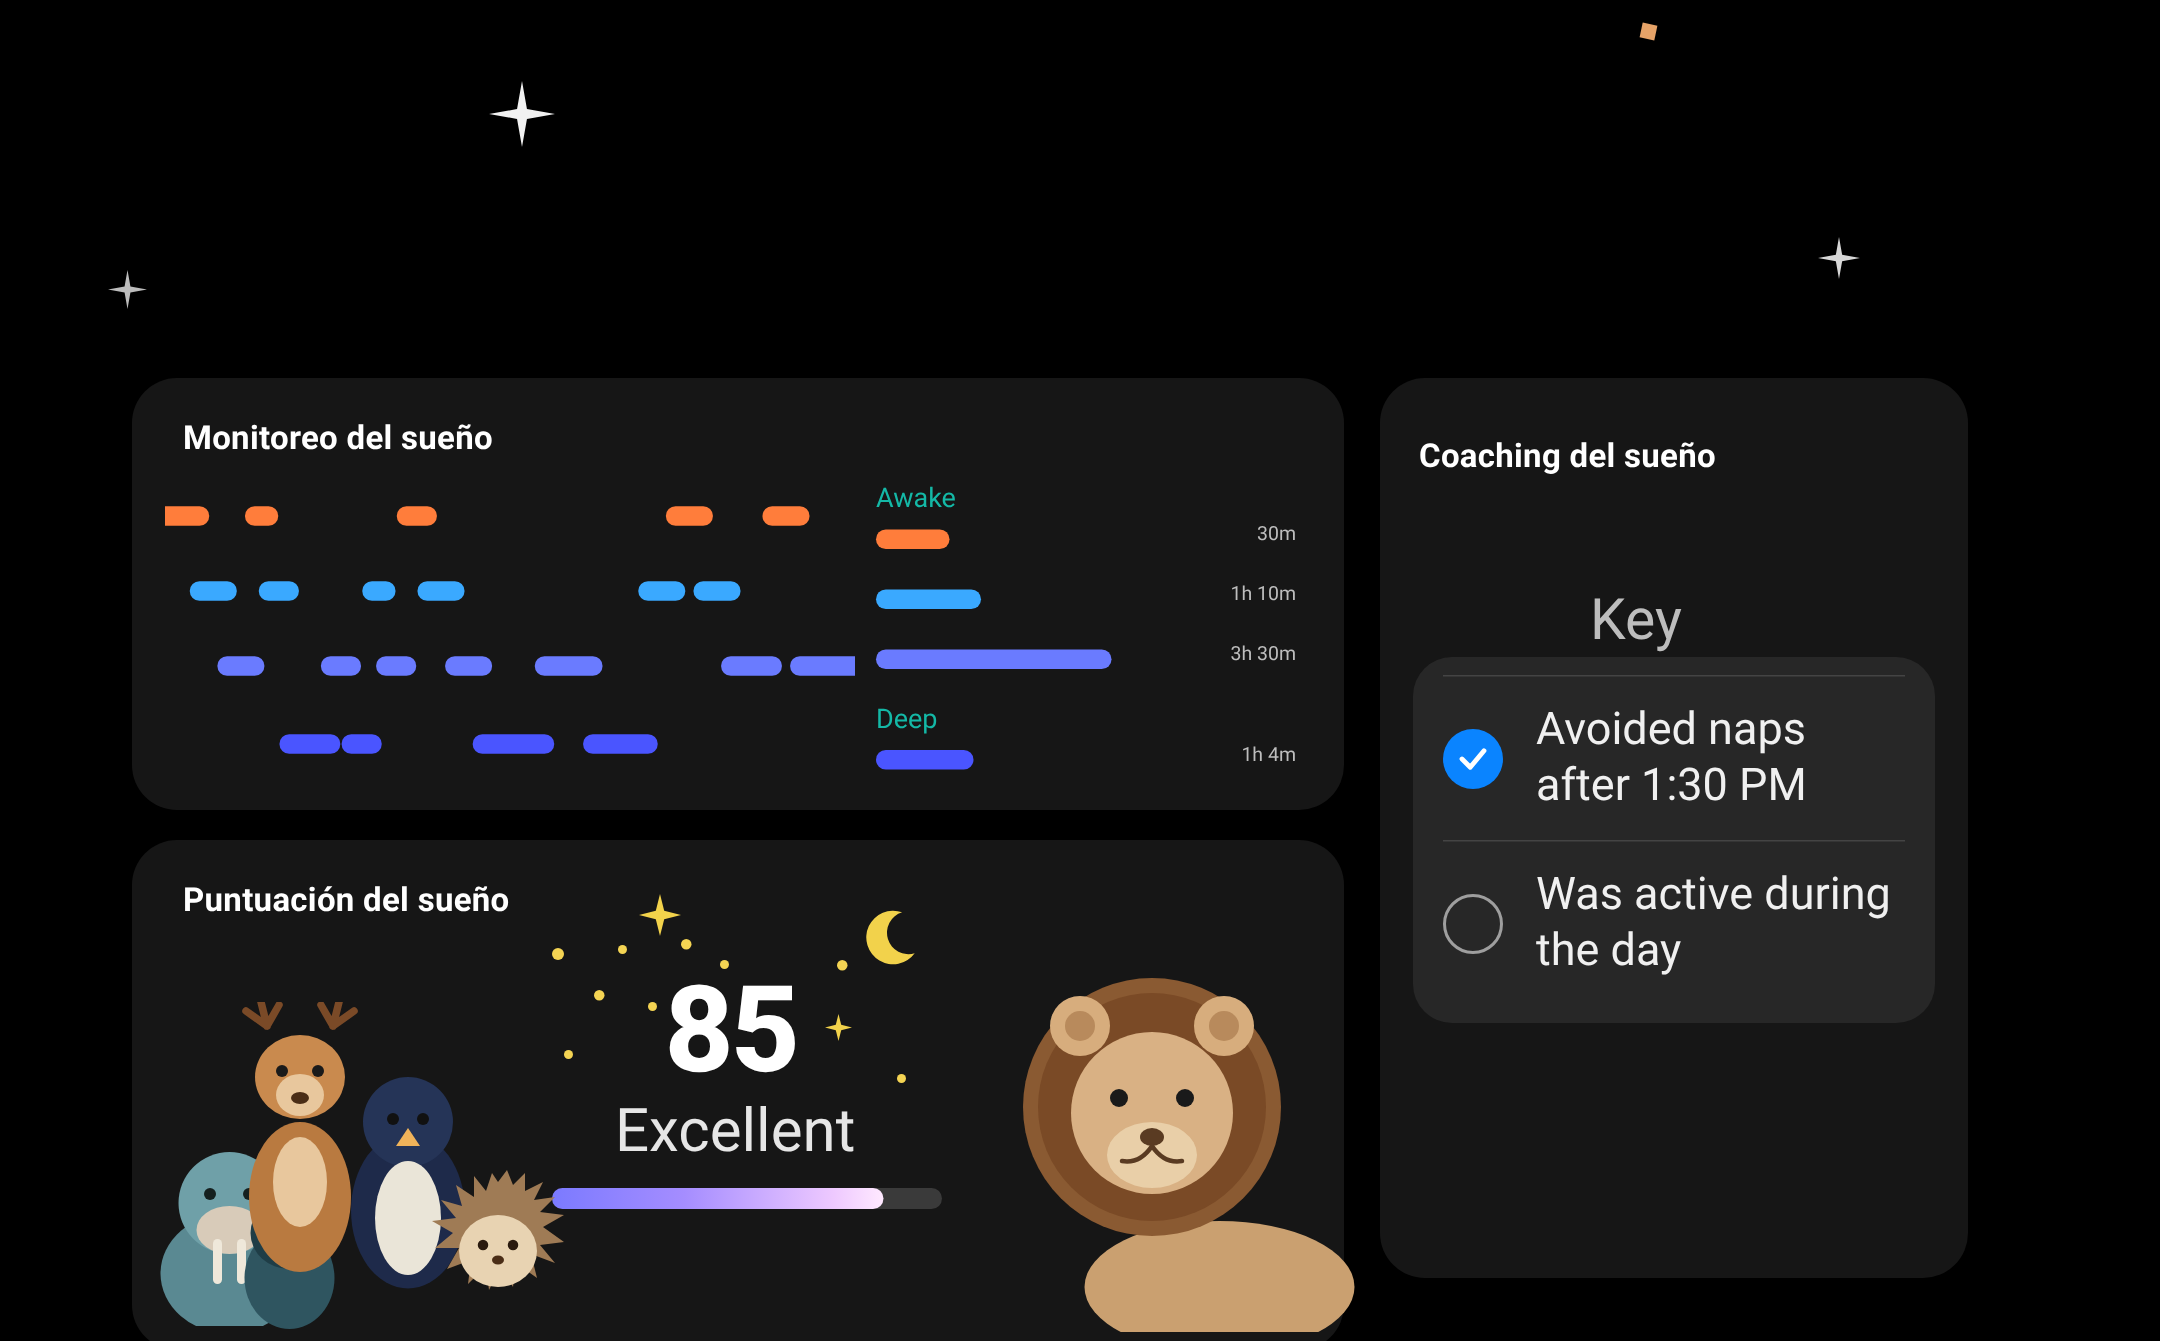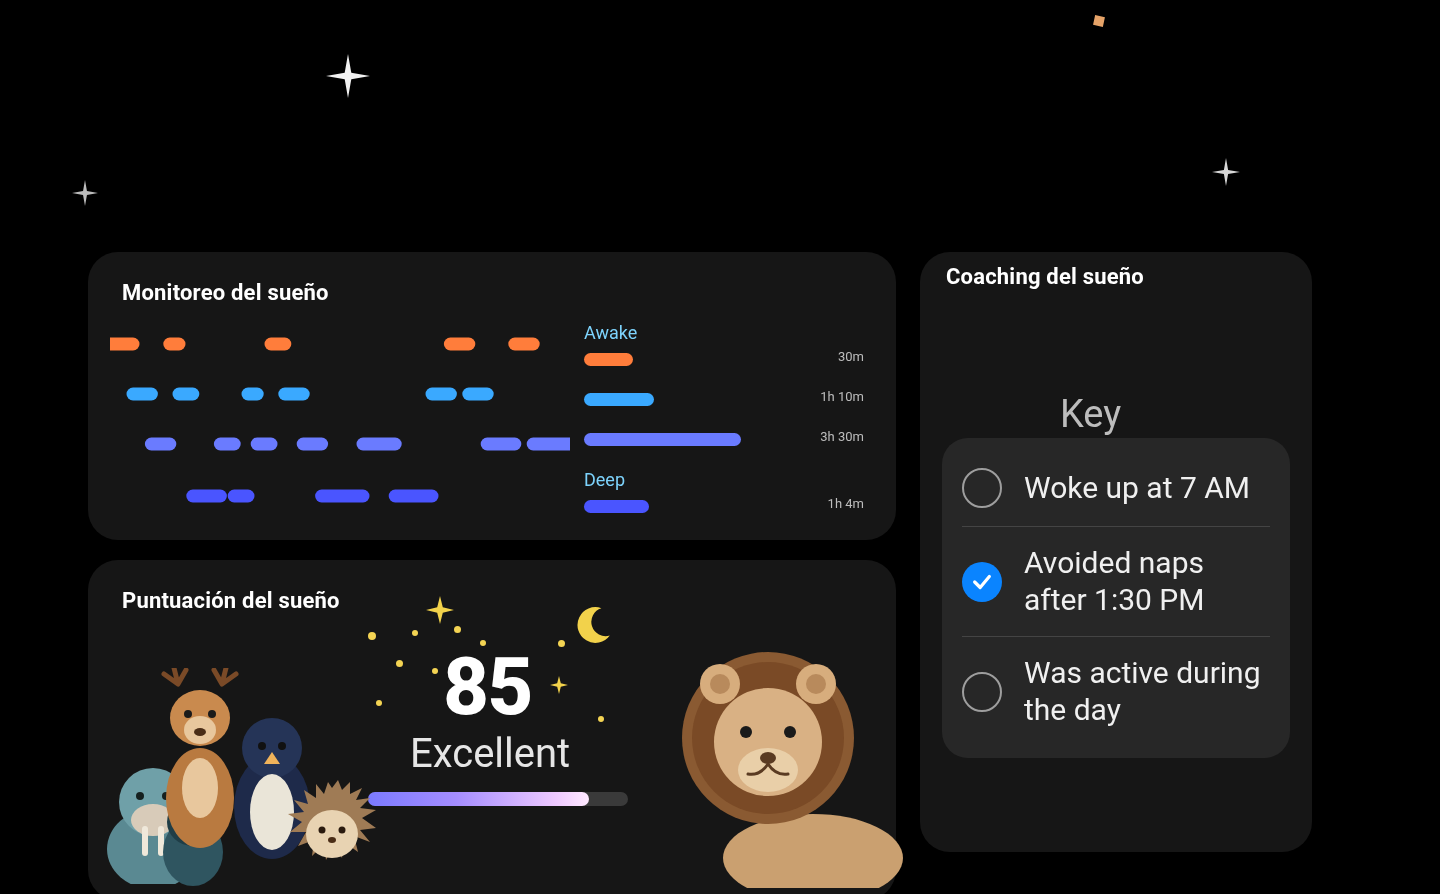--- a/index.html
+++ b/index.html
@@ -16,21 +16,21 @@
 
   
   .monitor-card { left: 88px; top: 252px; width: 808px; height: 288px; padding: 28px 34px; }
   .monitor-chart {
     position: absolute; left: 110px; top: 320px; width: 460px; height: 200px;
   }
   .legend {
     position: absolute; left: 584px; top: 320px; width: 280px;
   }
   .legend-row { position: relative; padding-top: 2px; margin-bottom: 18px; }
-  .legend-label { font-size: 18px; color: #7dd3fc; margin-bottom: 6px; }
+  .legend-label { font-size: 18px; color: #14b8a6; margin-bottom: 6px; }
   .legend-bar-wrap { position: relative; height: 20px; }
   .legend-bar { position: absolute; left: 0; top: 4px; height: 13px; border-radius: 7px; }
   .legend-val { position: absolute; right: 0; top: 0; font-size: 13px; color: #bdbdbd; }
   .bar-awake { background: #ff7d3b; }
   .bar-rem   { background: #3aa9ff; }
   .bar-light { background: #6a7bff; }
   .bar-deep  { background: #4a55ff; }
 
   
   .score-card { left: 88px; top: 560px; width: 808px; height: 340px; padding: 28px 34px; overflow: hidden; }
@@ -39,21 +39,21 @@
   .score-bar-bg { position: absolute; left: 368px; top: 792px; width: 260px; height: 14px; border-radius: 7px; background: #3a3a3a; }
   .score-bar-fill { position: absolute; left: 0; top: 0; height: 14px; border-radius: 7px;
     background: linear-gradient(90deg, #7b7aff 0%, #a58dff 40%, #eec9ff 85%, #ffe9ff 100%); }
 
   
   .moon { position: absolute; left: 572px; top: 604px; width: 42px; height: 42px; }
   .sparkle { position: absolute; background: #f4d453; border-radius: 50%; }
   .twinkle { position: absolute; }
 
   
-  .coach-card { left: 920px; top: 252px; width: 392px; height: 600px; padding: 12px 26px; }
+  .coach-card { left: 920px; top: 252px; width: 392px; height: 600px; padding: 40px 26px; }
   .coach-subtitle { position: absolute; left: 50%; transform: translateX(-50%); top: 140px; font-size: 38px; color: #bdbdbd; font-weight: 400; margin-left: 28px; }
   .habits-panel { position: absolute; left: 22px; right: 22px; top: 186px; background: #272727; border-radius: 26px; padding: 12px 20px 12px 20px; }
   .habit-row { display: flex; align-items: center; padding: 18px 0; gap: 22px; }
   .habit-sep { border-top: 1px solid #444; }
   .habit-check-outline { width: 40px; height: 40px; border: 2.5px solid #9e9e9e; border-radius: 50%; flex: none; }
   .habit-check-fill { width: 40px; height: 40px; background: #0a84ff; border-radius: 50%; flex: none; display:flex; align-items:center; justify-content:center; }
   .habit-check-fill svg { width:22px; height:22px; }
   .habit-text { font-size: 30px; line-height: 1.22; color: #f0f0f0; font-weight: 400; }
 
   
@@ -285,24 +285,20 @@
       <ellipse cx="120" cy="130" rx="8" ry="6" fill="#5a3b22"></ellipse>
       <path d="M120 136 Q112 148 100 146 M120 136 Q128 148 140 146" stroke="#5a3b22" stroke-width="3" fill="none" stroke-linecap="round"></path>
     </svg>
   </span>
 
   <div class="card coach-card">
     <div class="card-title">Coaching del sueño</div>
     <div class="coach-subtitle">Key habits</div>
 
     <div class="habits-panel">
-      <div class="habit-row">
-        <div class="habit-check-outline"></div>
-        <div class="habit-text">Woke up at 7 AM</div>
-      </div>
       <div class="habit-row habit-sep">
         <div class="habit-check-fill">
           <svg viewBox="0 0 24 24">
               <path d="M4 12 L10 18 L20 6" stroke="#fff" stroke-width="3.5" fill="none" stroke-linecap="round" stroke-linejoin="round"></path>
             </svg>
         </div>
         <div class="habit-text">Avoided naps after 1:30 PM</div>
       </div>
       <div class="habit-row habit-sep">
         <div class="habit-check-outline"></div>

